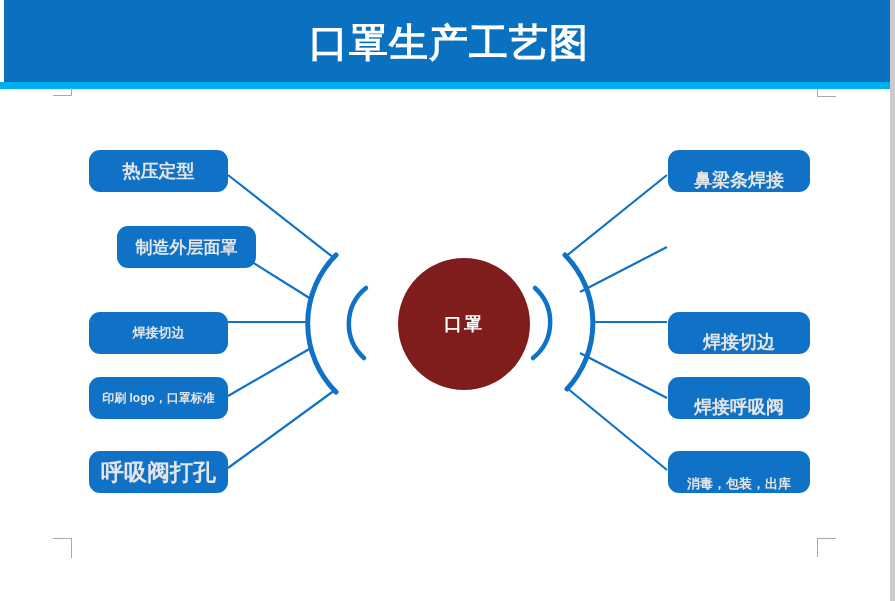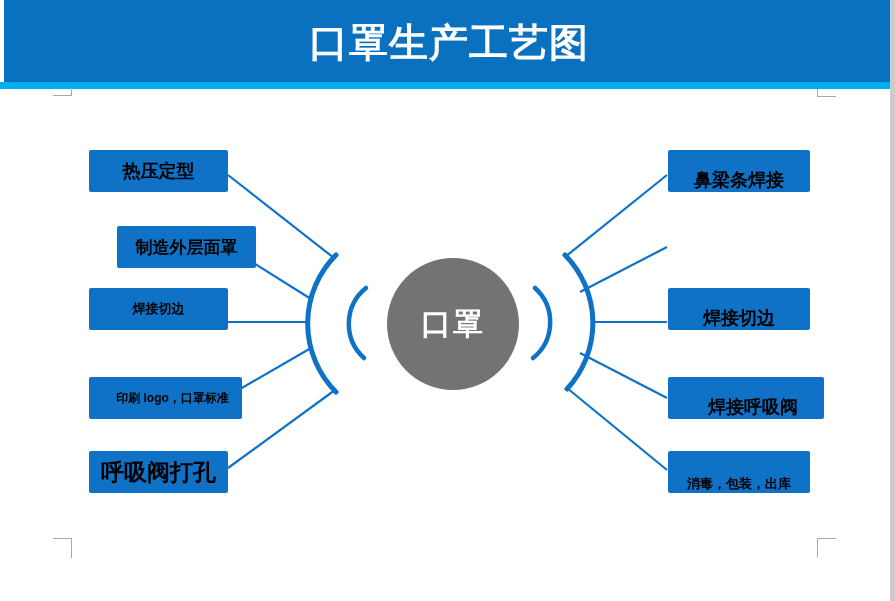--- a/index.html
+++ b/index.html
@@ -45,46 +45,46 @@
   .corner-bl{left:53px;top:538px;width:18px;height:19px;
     border-right:1px solid #a9a9a9;border-top:1px solid #a9a9a9;}
   .corner-br{left:817px;top:538px;width:18px;height:18px;
     border-left:1px solid #a9a9a9;border-top:1px solid #a9a9a9;}
   
   .links-svg{position:absolute;left:0;top:0;width:895px;height:601px;}
   .process-box{
     position:absolute;
     width:139px;height:42px;
     background:#0f72c6;
-    border-radius:2px;
+    border-radius:11px;
     display:flex;align-items:center;justify-content:center;
-    color:#000000;
+    color:#e5e5e5;
     font-weight:bold;
     text-align:center;
     white-space:nowrap;
   }
   .process-box.right{width:142px;align-items:flex-end;}
   .fs-xl{font-size:23px;}
   .fs-lg{font-size:18px;}
   .fs-md{font-size:17px;margin-left:28px;}
   .fs-sm{font-size:13px;}
   .fs-xs{font-size:12px;}
   .lbox{left:89px;}
   .rbox{left:668px;}
   .row1{top:150px;}
   .row2{top:226px;}
-  .row3{top:288px;}
-  .row4{top:377px;padding-left:14px;}
+  .row3{top:312px;}
+  .row4{top:377px;}
   .row5{top:451px;}
   .center-circle{
-    position:absolute;left:387px;top:258px;
+    position:absolute;left:398px;top:258px;
     width:132px;height:132px;border-radius:50%;
-    background:#737373;
+    background:#7f1d1d;
     display:flex;align-items:center;justify-content:center;
-    color:#fff;font-size:30px;font-weight:bold;letter-spacing:2px;
+    color:#fff;font-size:18px;font-weight:bold;letter-spacing:2px;
   }
 </style>
 </head>
 <body>
 
 <div id="stage">
 
   <div class="header-bar">
     <div class="page-title">口罩生产工艺图</div>
   </div>

